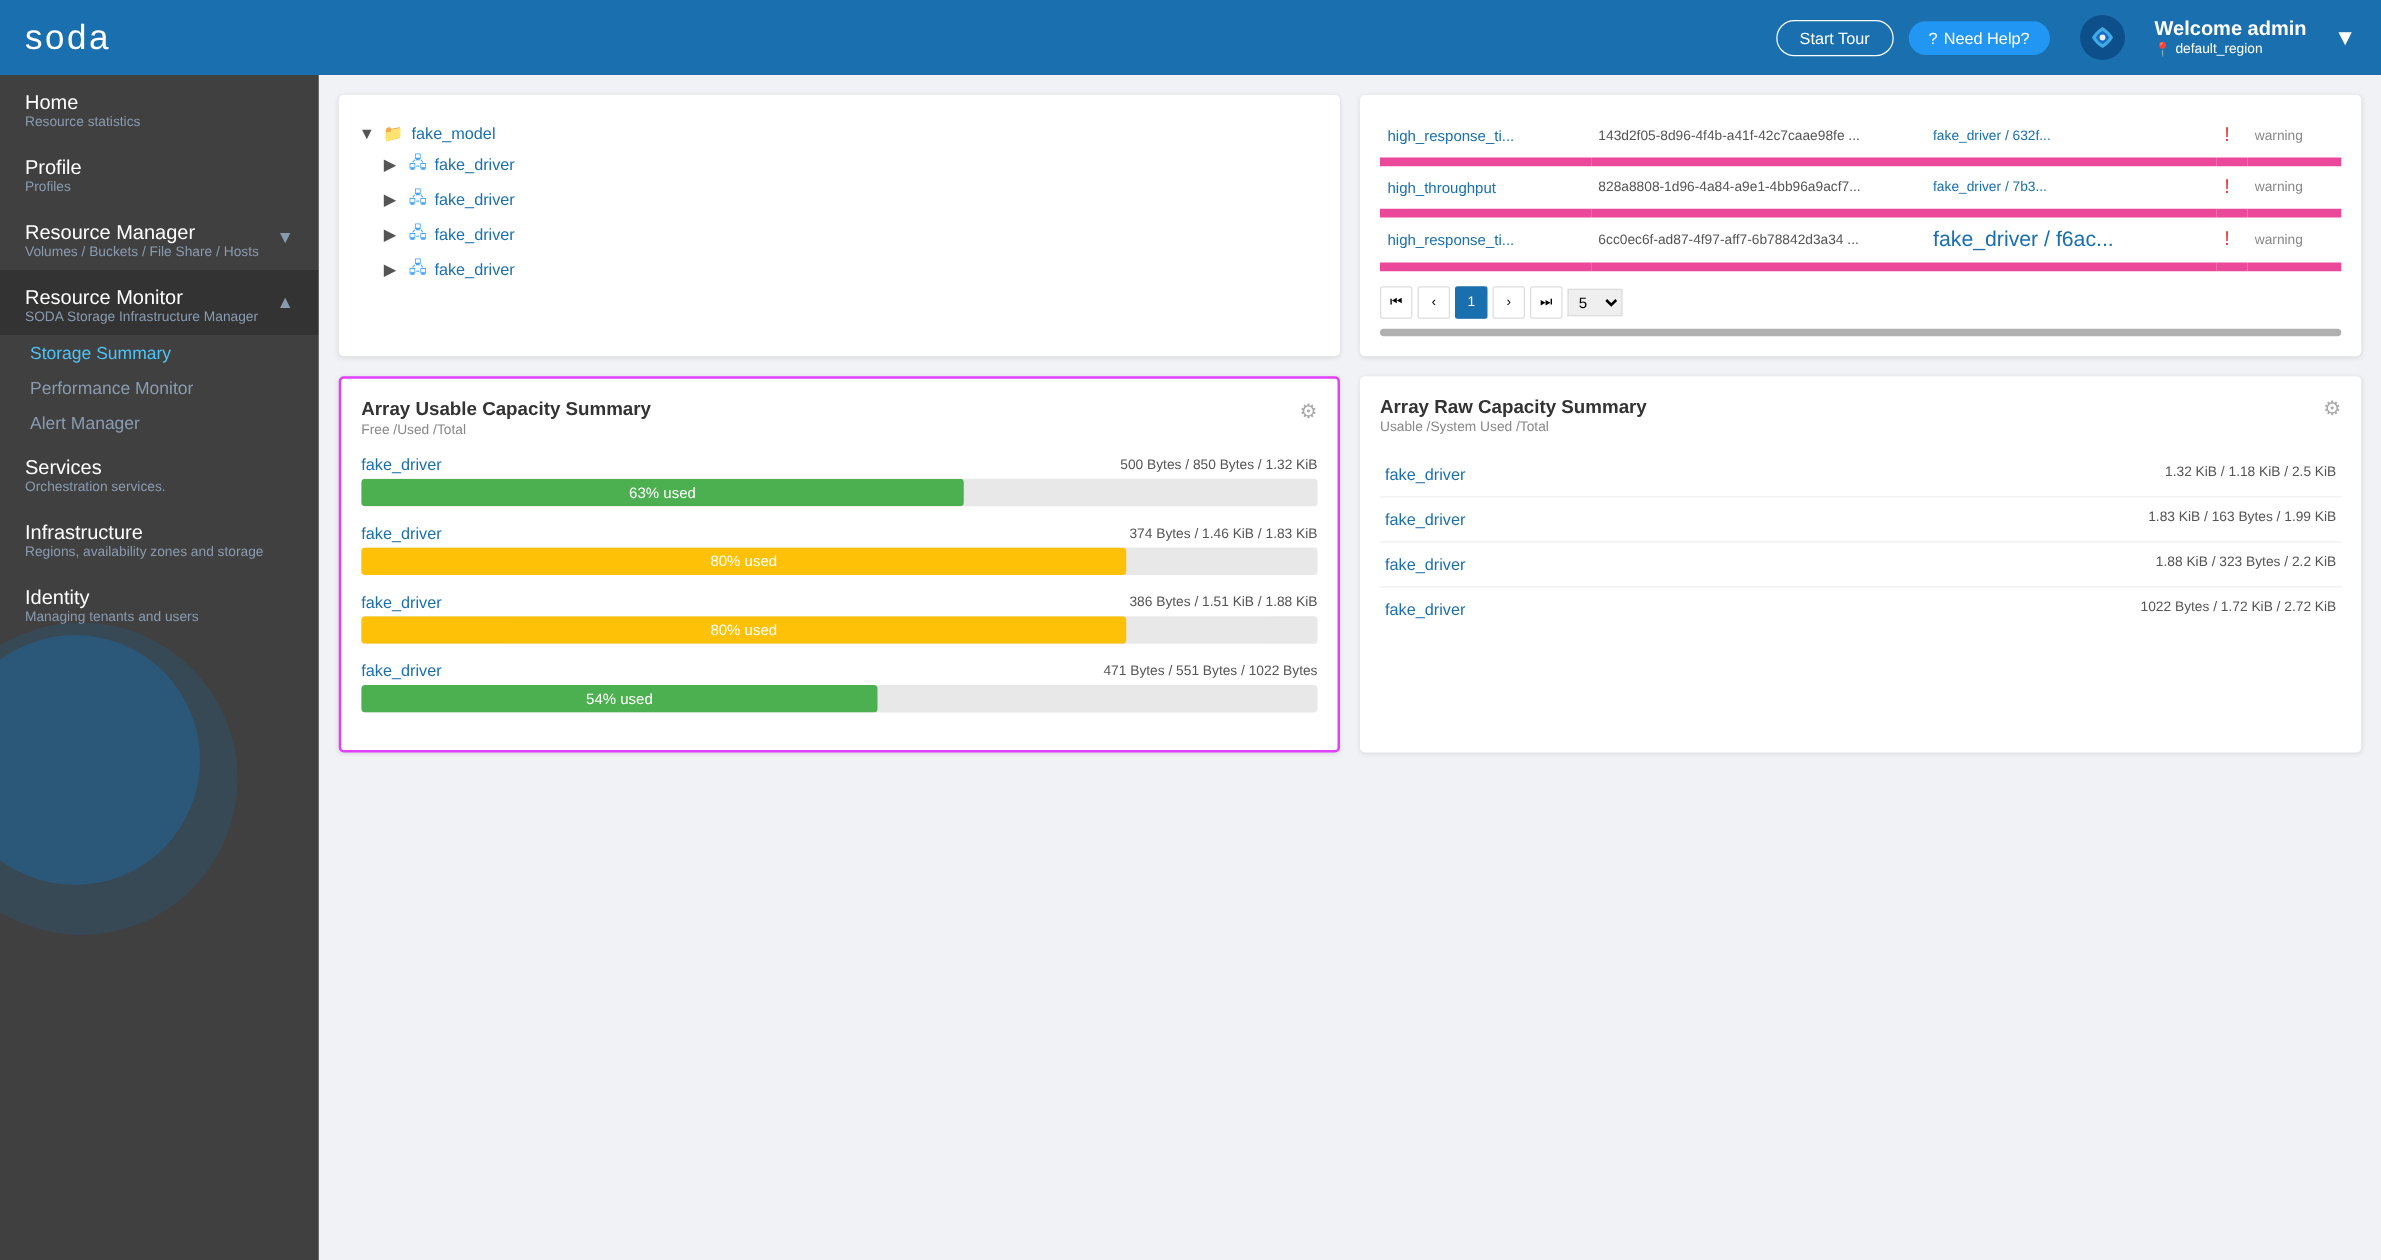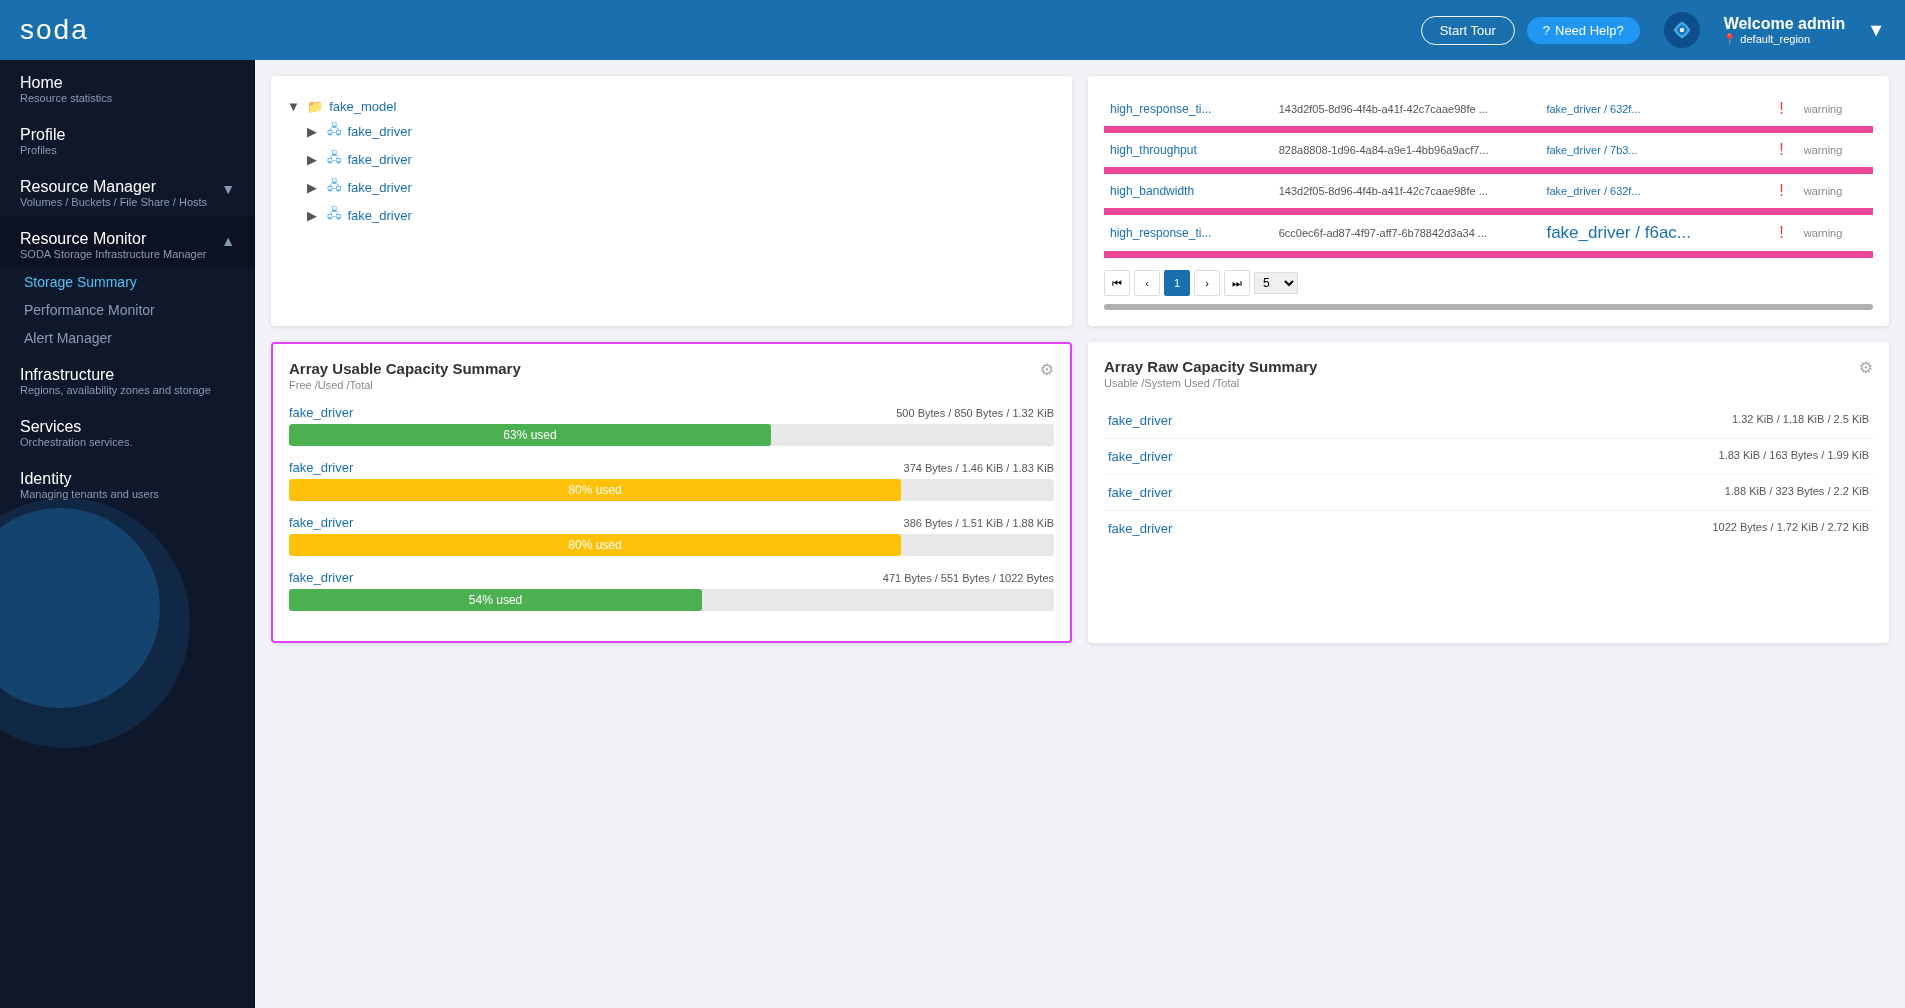--- a/index.html
+++ b/index.html
@@ -80,21 +80,21 @@
     .layout {
       display: flex;
       margin-top: 60px;
       height: calc(100vh - 60px);
     }
 
     
     .sidebar {
       width: 255px;
       min-width: 255px;
-      background: #0f172a;
+      background: #404040;
       color: white;
       overflow-y: auto;
       position: relative;
     }
     .sidebar-item {
       padding: 14px 20px 8px 20px;
       cursor: pointer;
     }
     .sidebar-item .item-title {
       font-size: 16px;
@@ -341,27 +341,27 @@
         </div>
         <span class="sidebar-arrow">▲</span>
       </div>
     </div>
 
     <div class="sidebar-sub active">Storage Summary</div>
     <div class="sidebar-sub inactive">Performance Monitor</div>
     <div class="sidebar-sub inactive">Alert Manager</div>
 
     <div class="sidebar-item">
+      <div class="item-title">Services</div>
+      <div class="item-subtitle">Orchestration services.</div>
+    </div>
+
+    <div class="sidebar-item">
       <div class="item-title">Infrastructure</div>
       <div class="item-subtitle">Regions, availability zones and storage</div>
-    </div>
-
-    <div class="sidebar-item">
-      <div class="item-title">Services</div>
-      <div class="item-subtitle">Orchestration services.</div>
     </div>
 
     <div class="sidebar-item">
       <div class="item-title">Identity</div>
       <div class="item-subtitle">Managing tenants and users</div>
     </div>
 
     <div style="height: 80px; position: relative; margin-top: 40px;">
       <div class="deco-circle deco-circle-2"></div>
       <div class="deco-circle deco-circle-1"></div>
@@ -410,27 +410,20 @@
       <td style="color:#1a6faf;font-weight:500;">high_response_ti...</td>
       <td style="color:#555;font-size:11px;">143d2f05-8d96-4f4b-a41f-42c7caae98fe ...</td>
       <td style="color:#1a6faf;font-size:11px;">fake_driver / 632f...</td>
       <td style="color:#e53935;font-size:16px;">!</td>
       <td style="color:#888;font-size:11px;">warning</td>
     </tr>
             <tr>
       <td style="color:#1a6faf;font-weight:500;">high_throughput</td>
       <td style="color:#555;font-size:11px;">828a8808-1d96-4a84-a9e1-4bb96a9acf7...</td>
       <td style="color:#1a6faf;font-size:11px;">fake_driver / 7b3...</td>
-      <td style="color:#e53935;font-size:16px;">!</td>
-      <td style="color:#888;font-size:11px;">warning</td>
-    </tr>
-            <tr>
-      <td style="color:#1a6faf;font-weight:500;">high_bandwidth</td>
-      <td style="color:#555;font-size:11px;">143d2f05-8d96-4f4b-a41f-42c7caae98fe ...</td>
-      <td style="color:#1a6faf;font-size:11px;">fake_driver / 632f...</td>
       <td style="color:#e53935;font-size:16px;">!</td>
       <td style="color:#888;font-size:11px;">warning</td>
     </tr>
             <tr>
       <td style="color:#1a6faf;font-weight:500;">high_response_ti...</td>
       <td style="color:#555;font-size:11px;">6cc0ec6f-ad87-4f97-aff7-6b78842d3a34 ...</td>
       <td style="color:#1a6faf;font-size:17px;">fake_driver / f6ac...</td>
       <td style="color:#e53935;font-size:16px;">!</td>
       <td style="color:#888;font-size:11px;">warning</td>
     </tr>

